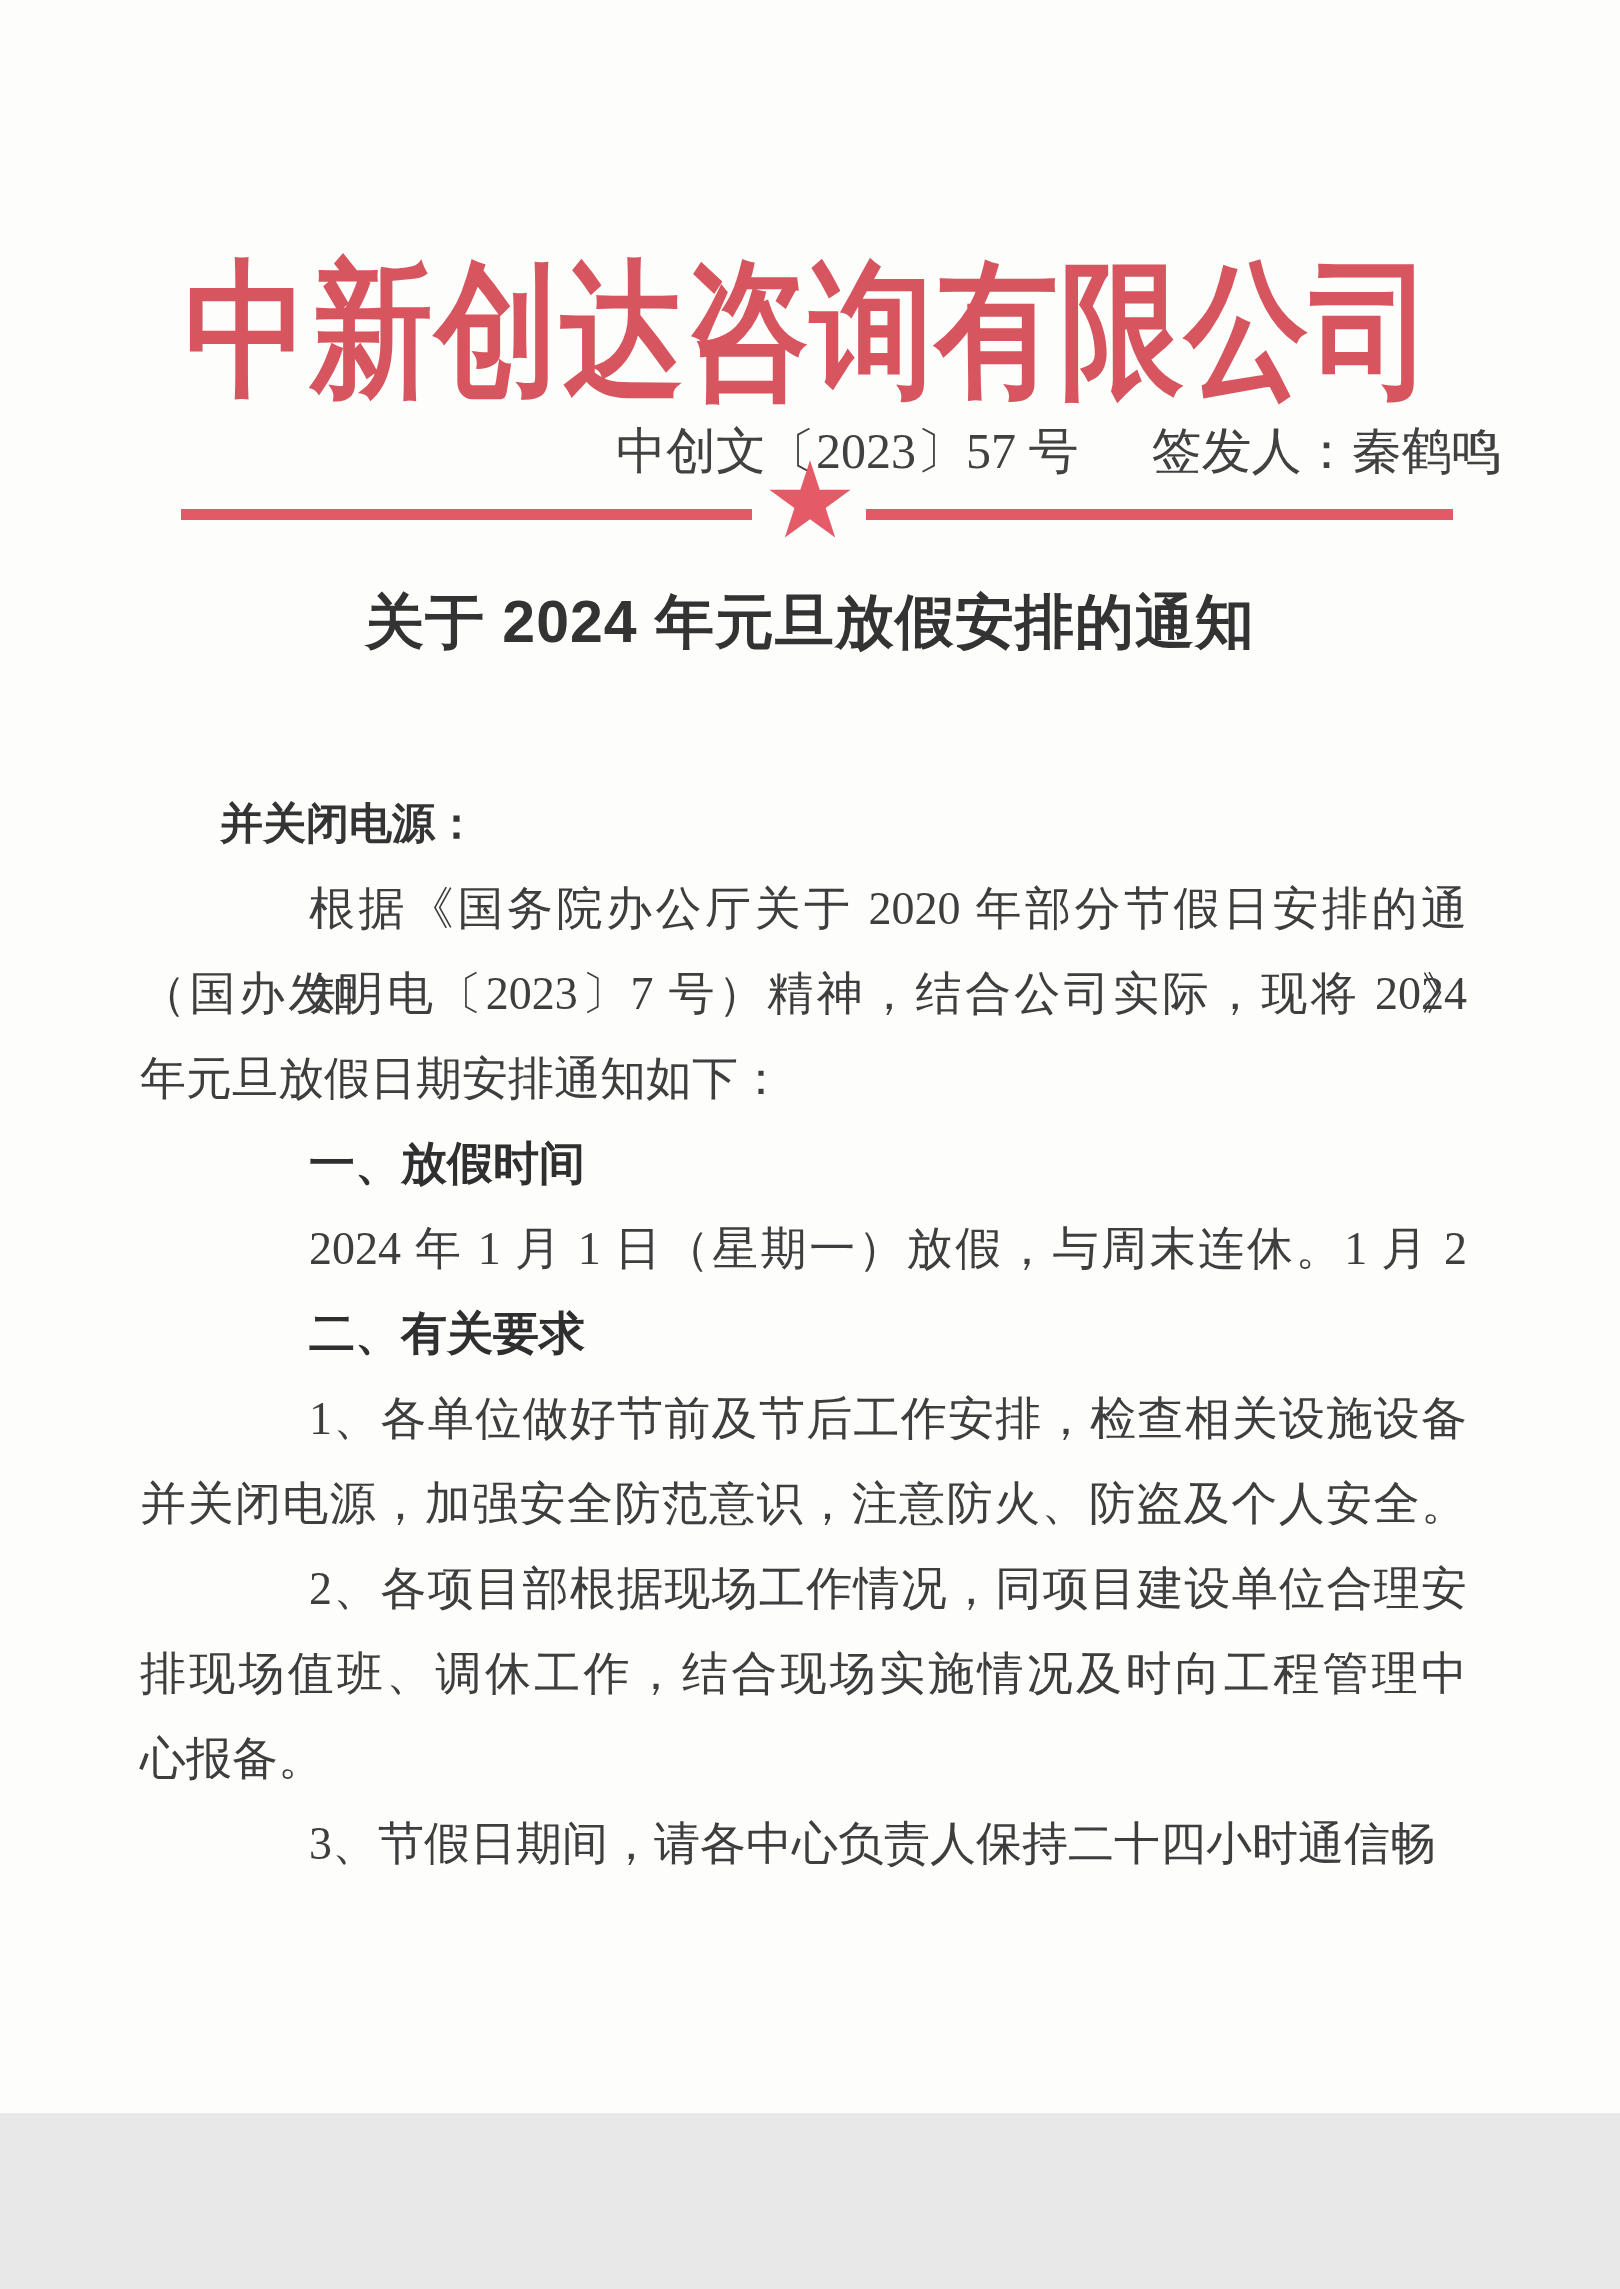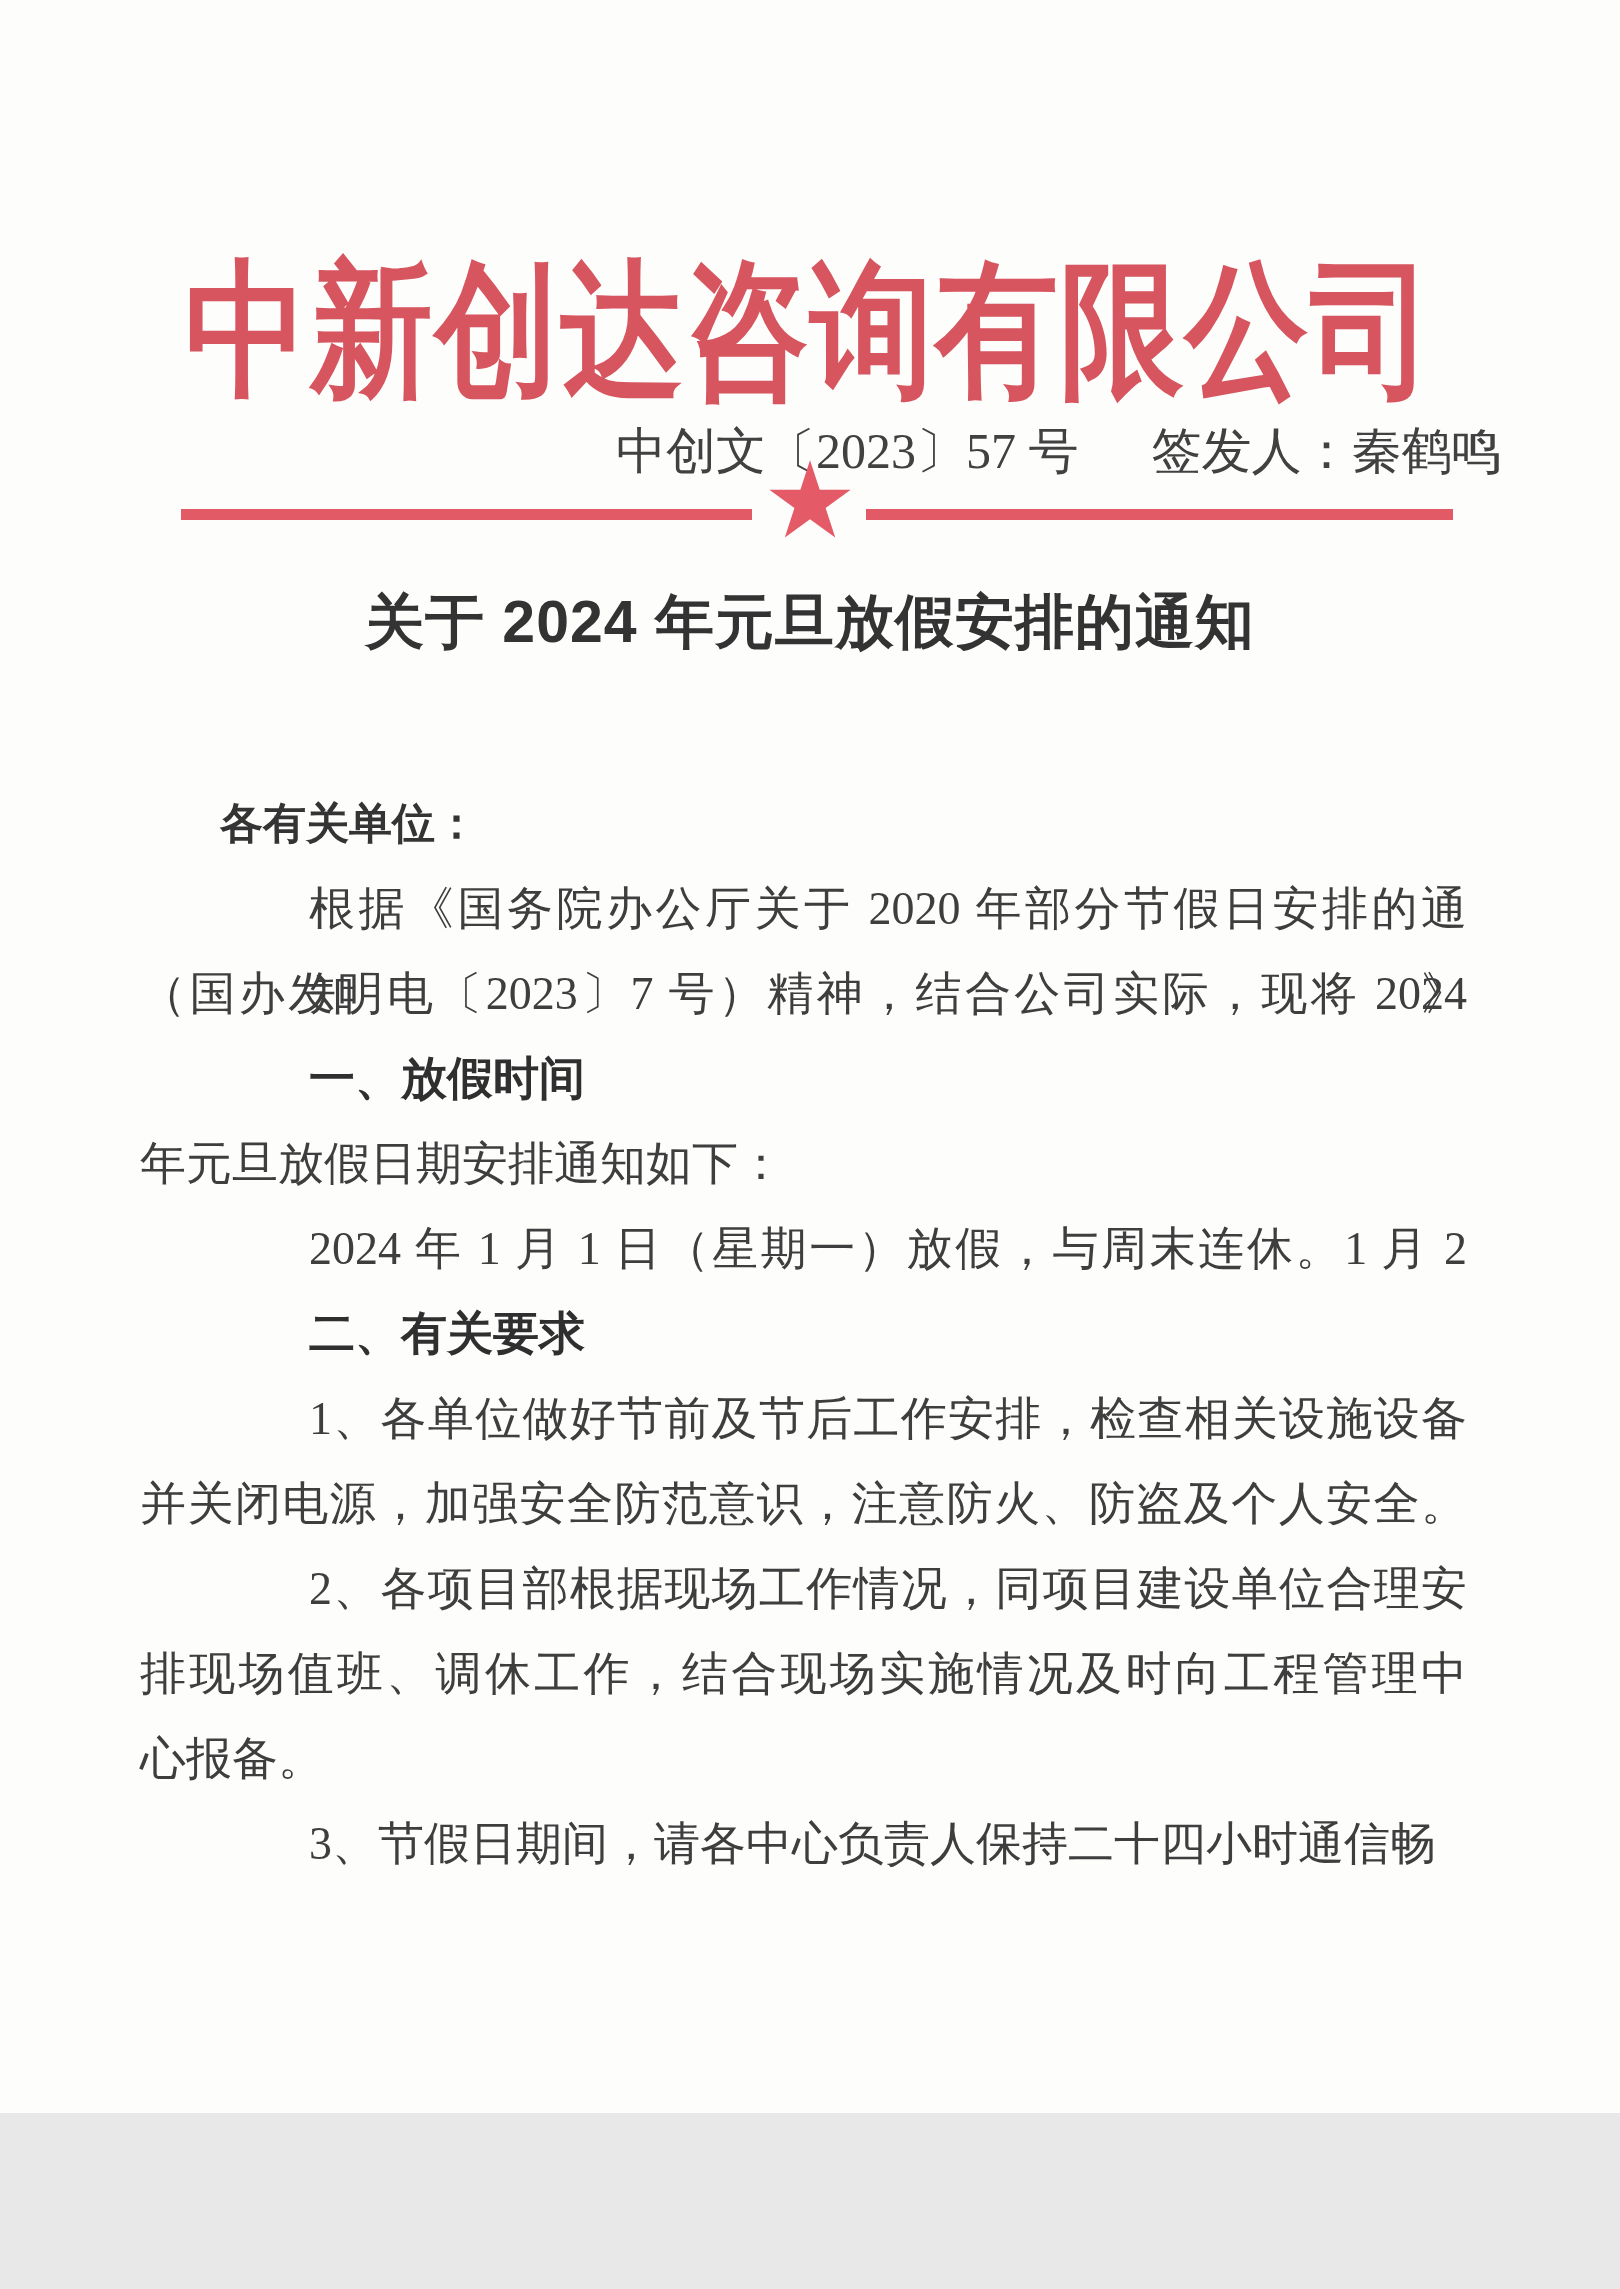--- a/index.html
+++ b/index.html
@@ -129,25 +129,25 @@
     <span>签发人：秦鹤鸣</span>
   </div>
 
   <div class="rule rule-left"></div>
   <div class="star">★</div>
   <div class="rule rule-right"></div>
 
   <div class="title">关于 2024 年元旦放假安排的通知</div>
 
   <div class="body">
-    <div class="line salutation">各有关单位：</div>
+    <div class="line salutation">并关闭电源：</div>
     <div class="line indent stretch">根据《国务院办公厅关于 2020 年部分节假日安排的通知》</div>
     <div class="line stretch">（国办发明电〔2023〕7 号）精神，结合公司实际，现将 2024</div>
+    <div class="line">年元旦放假日期安排通知如下：</div>
     <div class="line indent heading">一、放假时间</div>
-    <div class="line">年元旦放假日期安排通知如下：</div>
     <div class="line indent stretch">2024 年 1 月 1 日（星期一）放假，与周末连休。1 月 2</div>
     <div class="line indent heading">二、有关要求</div>
     <div class="line indent stretch">1、各单位做好节前及节后工作安排，检查相关设施设备</div>
     <div class="line stretch">并关闭电源，加强安全防范意识，注意防火、防盗及个人安全。</div>
     <div class="line indent stretch">2、各项目部根据现场工作情况，同项目建设单位合理安</div>
     <div class="line stretch">排现场值班、调休工作，结合现场实施情况及时向工程管理中</div>
     <div class="line">心报备。</div>
     <div class="line indent">3、节假日期间，请各中心负责人保持二十四小时通信畅</div>
   </div>
 

